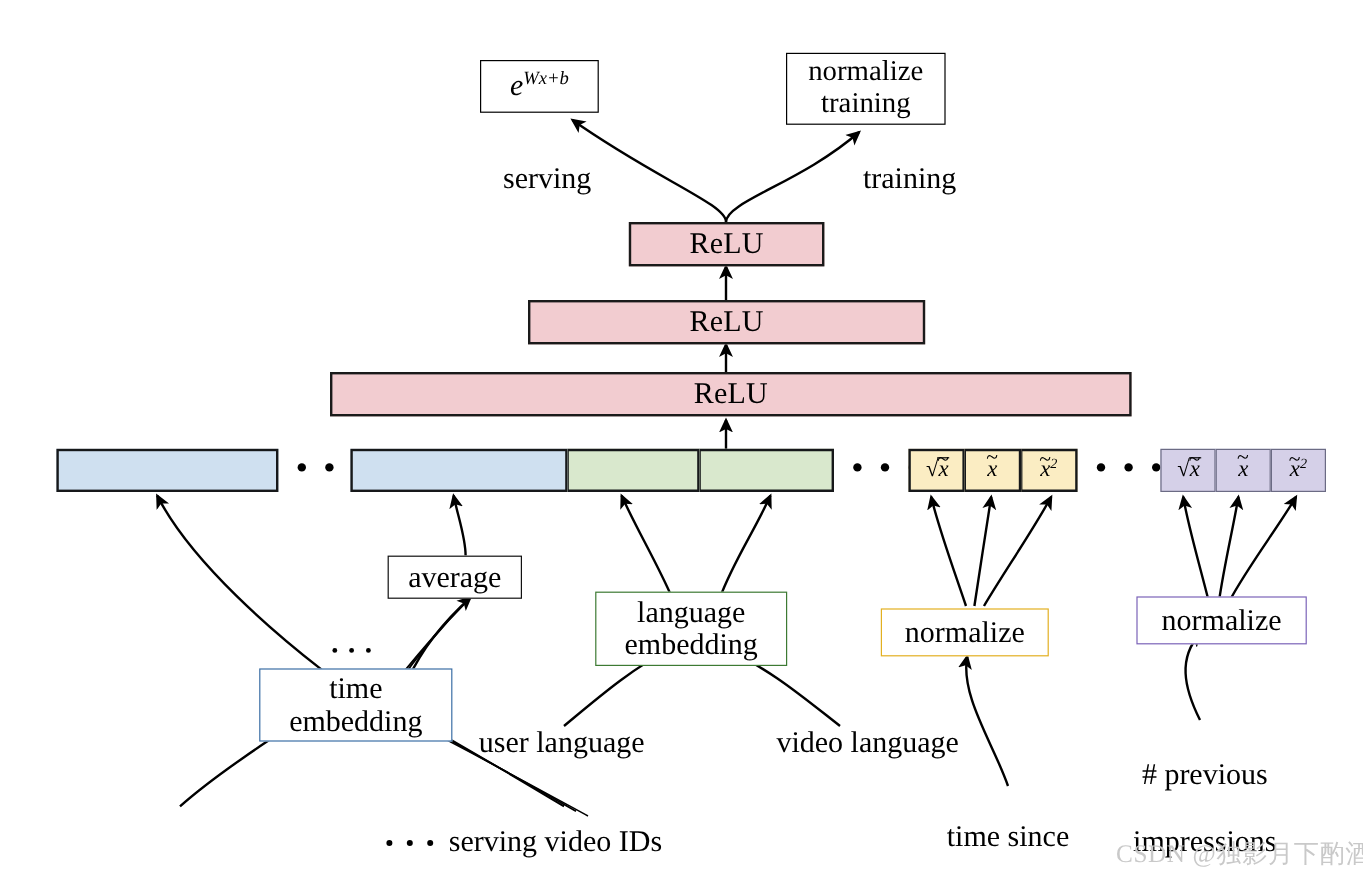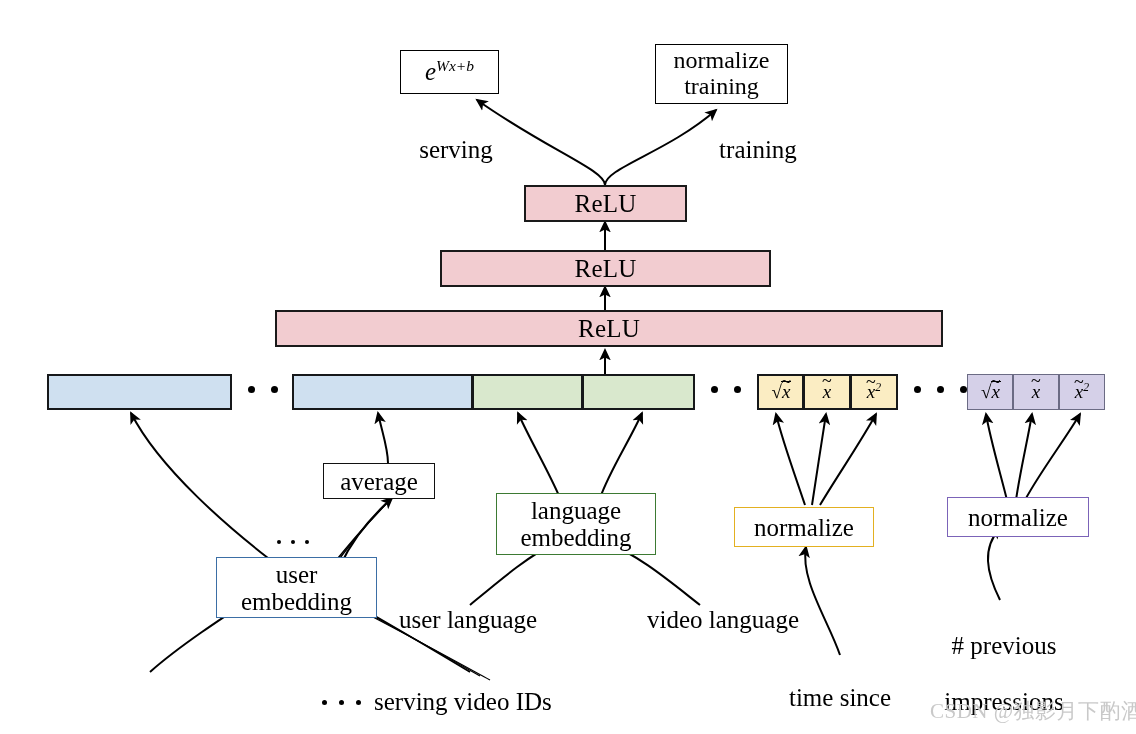--- a/index.html
+++ b/index.html
@@ -283,21 +283,21 @@
     <span>
       <span class="tilde-host"><span class="tld">~</span><span class="mi">x</span></span><sup class="ex">2</sup>
     </span>
   </div>
 
   <div class="node tbox black" style="left:323px; top:463px; width:112px; height:36px;">
     <span>average</span>
   </div>
 
   <div class="node tbox blue" style="left:216px; top:557px; width:161px; height:61px; flex-direction:column;">
-    <span>user</span>
+    <span>time</span>
     <span>embedding</span>
   </div>
 
   <div class="node tbox green" style="left:496px; top:493px; width:160px; height:62px; flex-direction:column;">
     <span>language</span>
     <span>embedding</span>
   </div>
 
   <div class="node tbox yellow" style="left:734px; top:507px; width:140px; height:40px;">
     <span>normalize</span>

